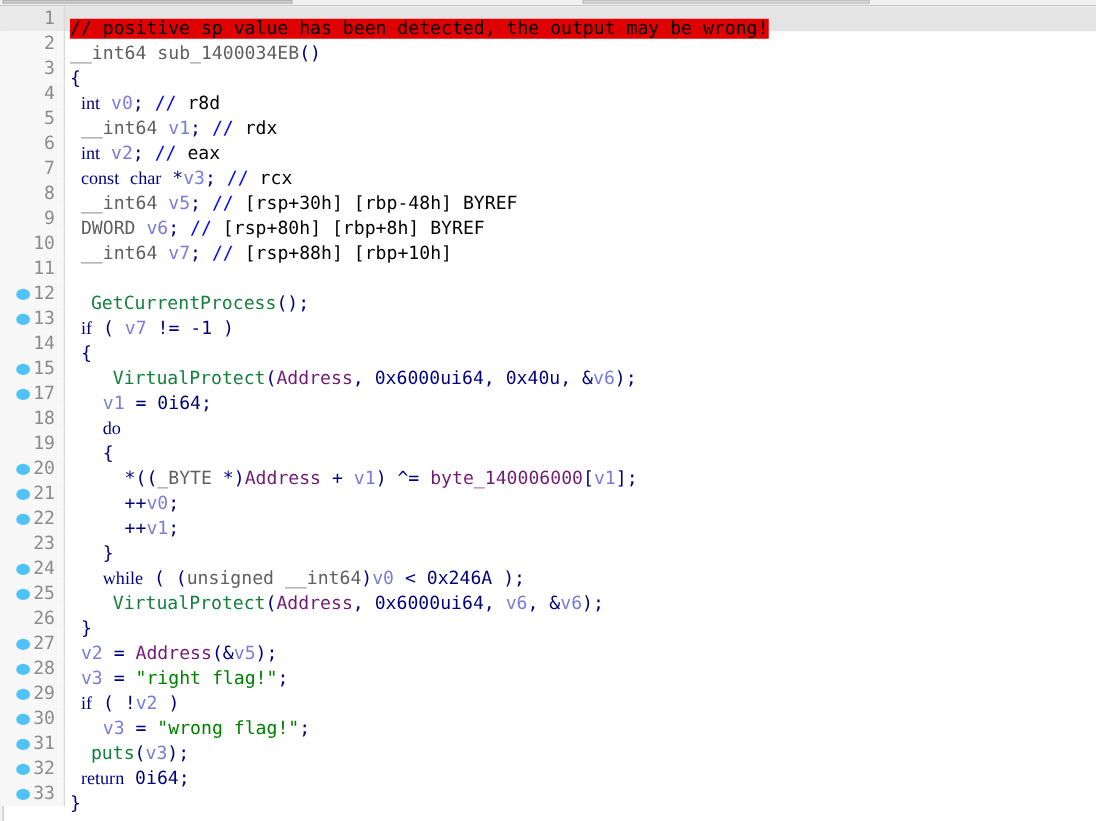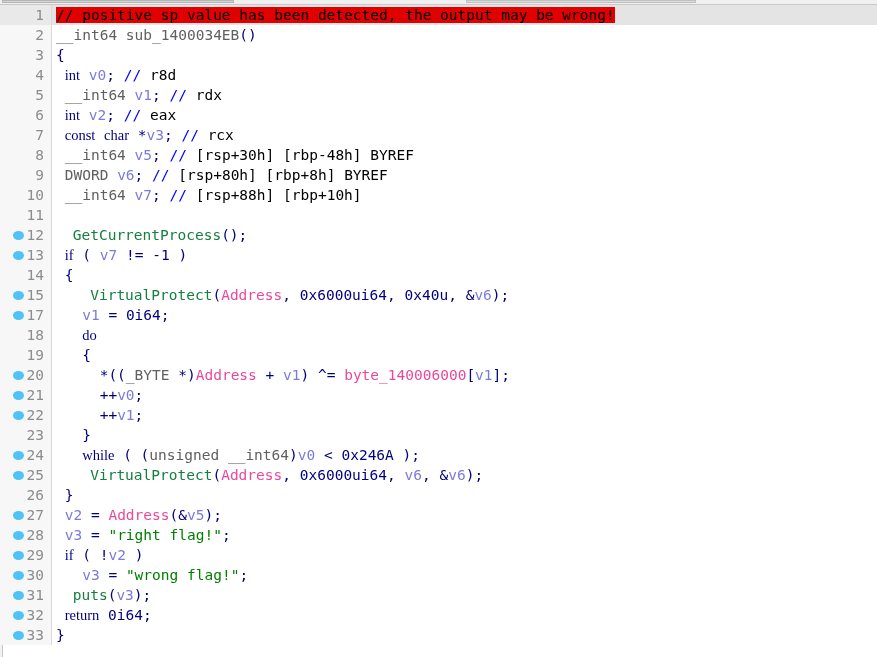--- a/index.html
+++ b/index.html
@@ -104,37 +104,37 @@
     top: 0;
     height: 20px;
     line-height: 20px;
     color: #8c8c8c;
     font-size: 14.5px;
     font-family: "DejaVu Sans Mono", "Liberation Mono", monospace;
   }
   .code {
     position: absolute;
     left: 56px;
-    top: 0;
+    top: 8px;
     height: 20px;
     line-height: 20px;
     white-space: pre;
   }
 
   
   .t-kw      { color: #00007f; font-family: Liberation Serif, serif; }   
   .t-type    { color: #606060; text-align: center; }   
   .t-fn      { color: #15803d; margin-left: 8px; }   
   .t-var     { color: #7b7bd9; text-align: right; }   
   .t-num     { color: #00007f; }   
   .t-punc    { color: #00007f; }   
   .t-str     { color: #008000; }   
   .t-cmt     { color: #0000ff; }   
   .t-cmtx    { color: #000000; }   
-  .t-data    { color: #ec4899; }   
+  .t-data    { color: #701a75; }   
   .t-plain   { color: #000000; }
 
   .warnline {
     background: #e00000;
     color: #000000;
     padding: 0;
   }
 </style>
 </head>
 <body>

